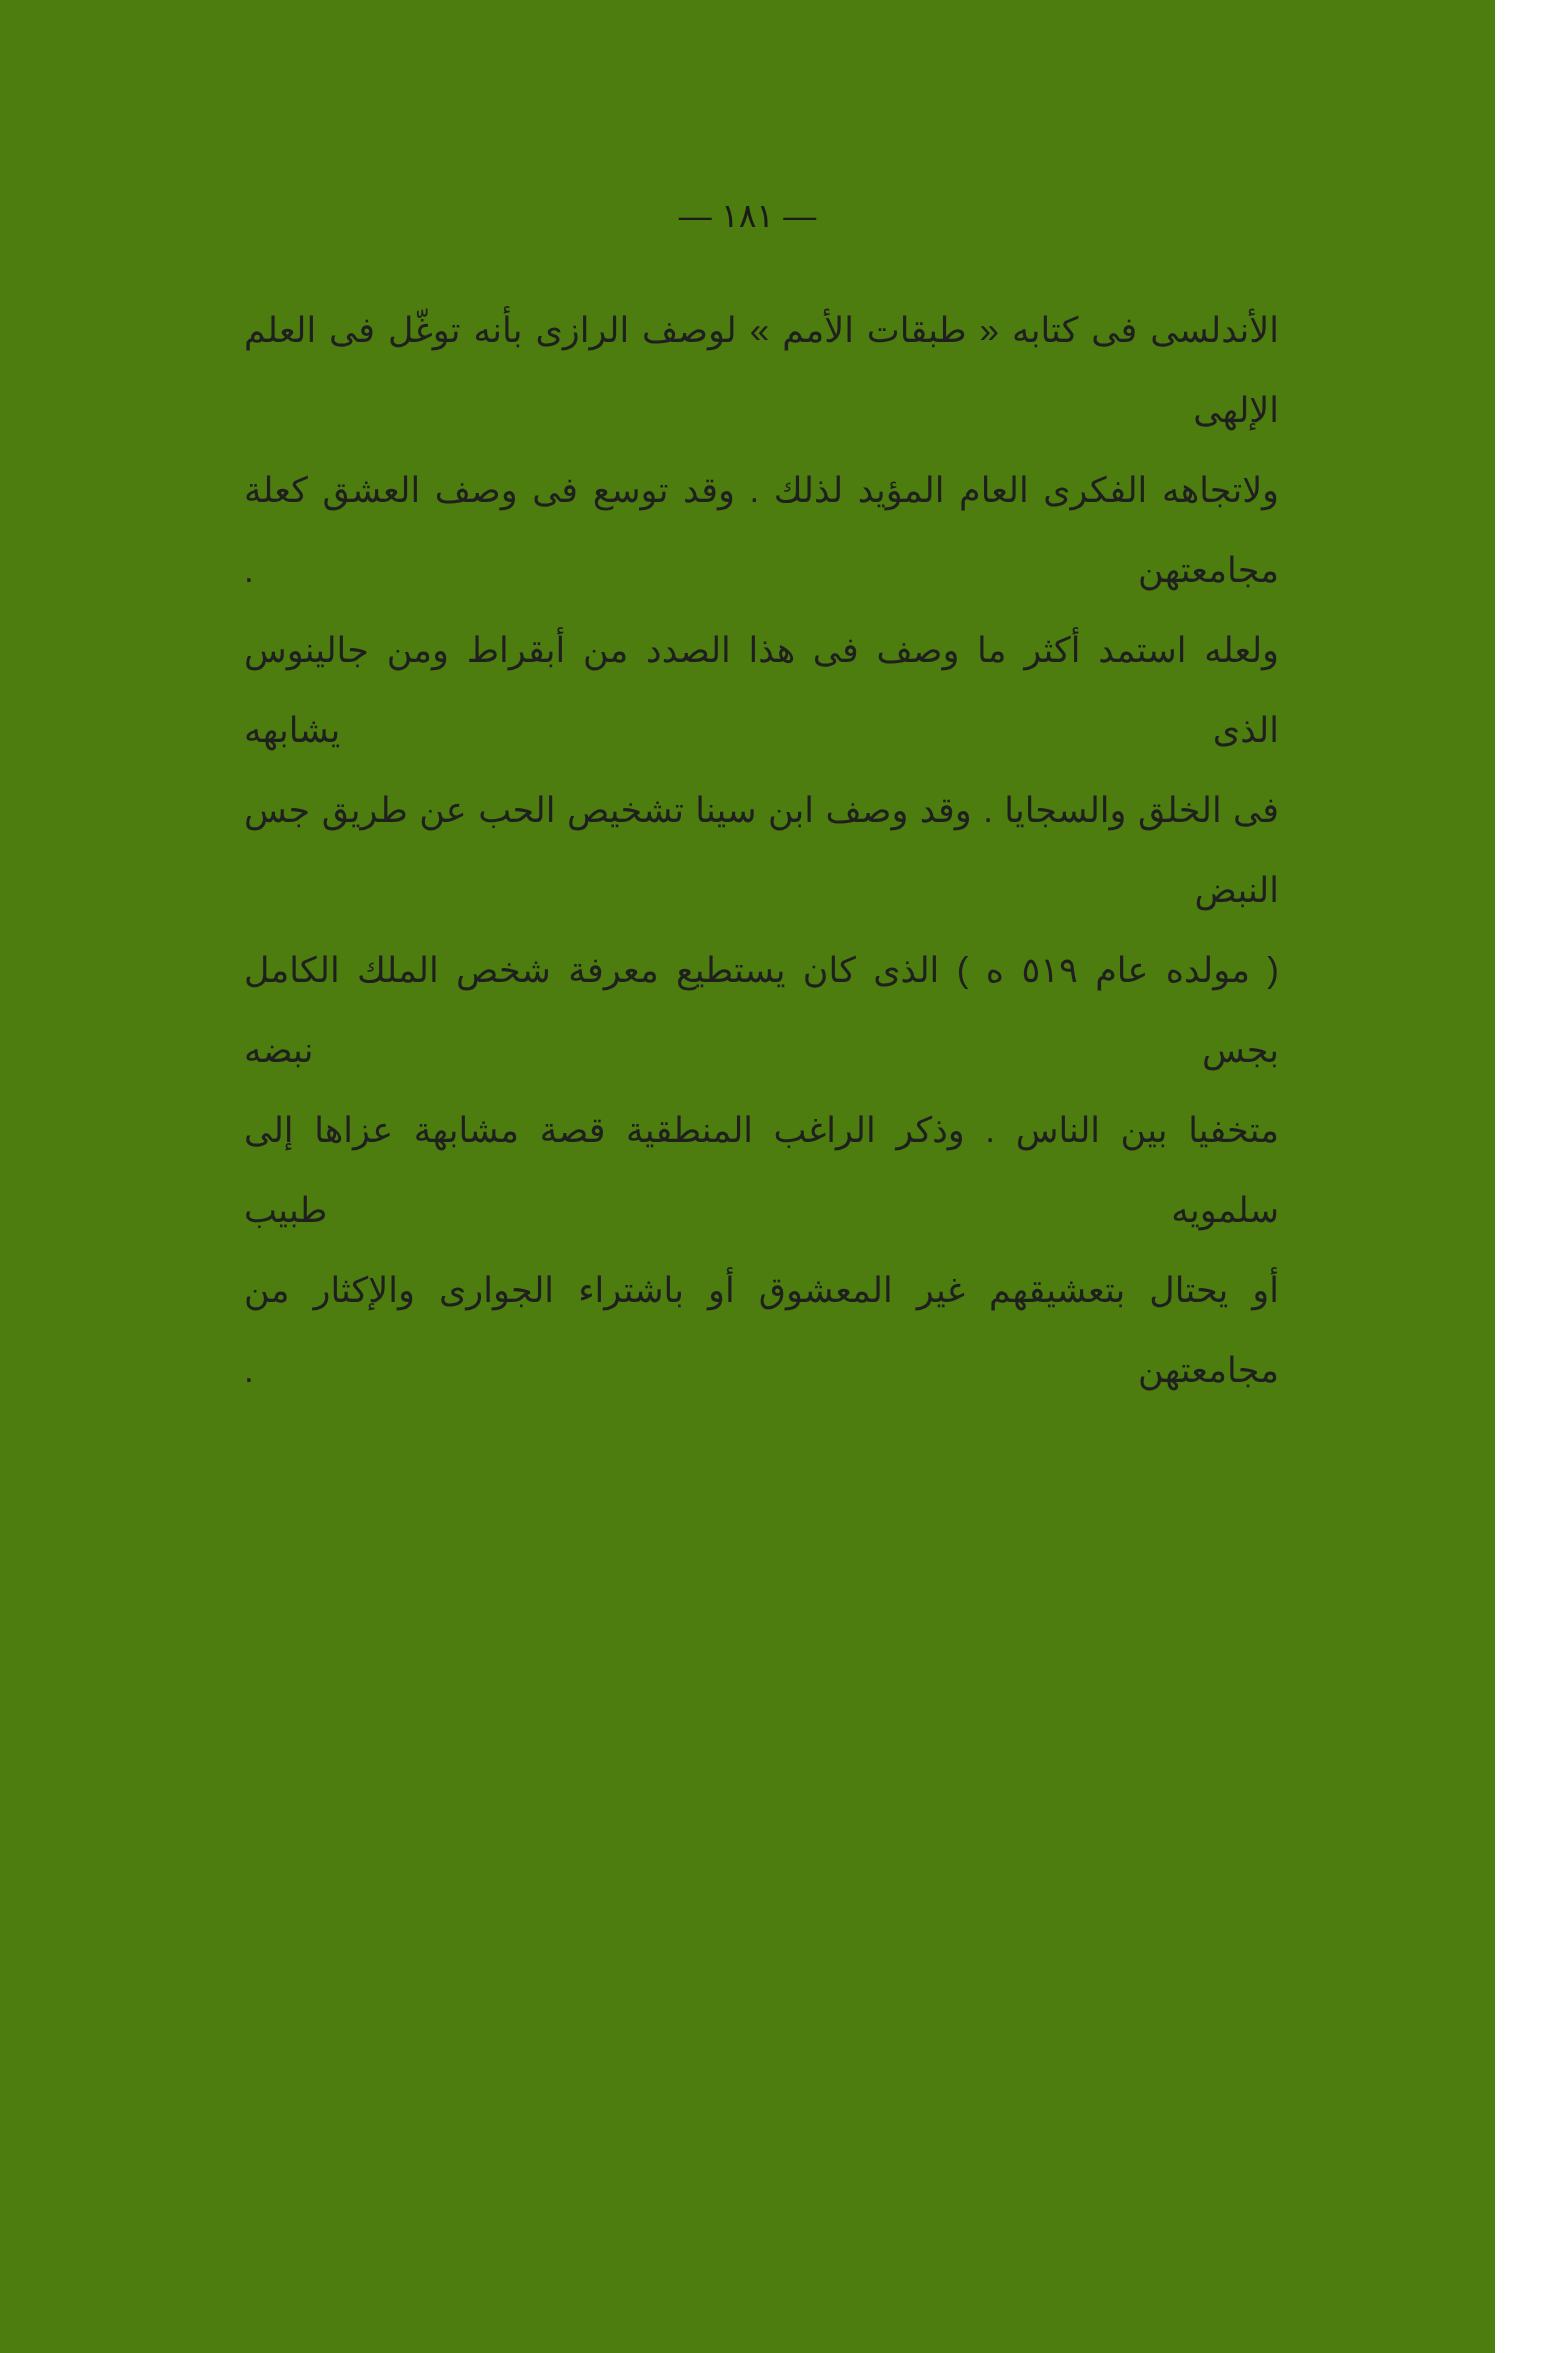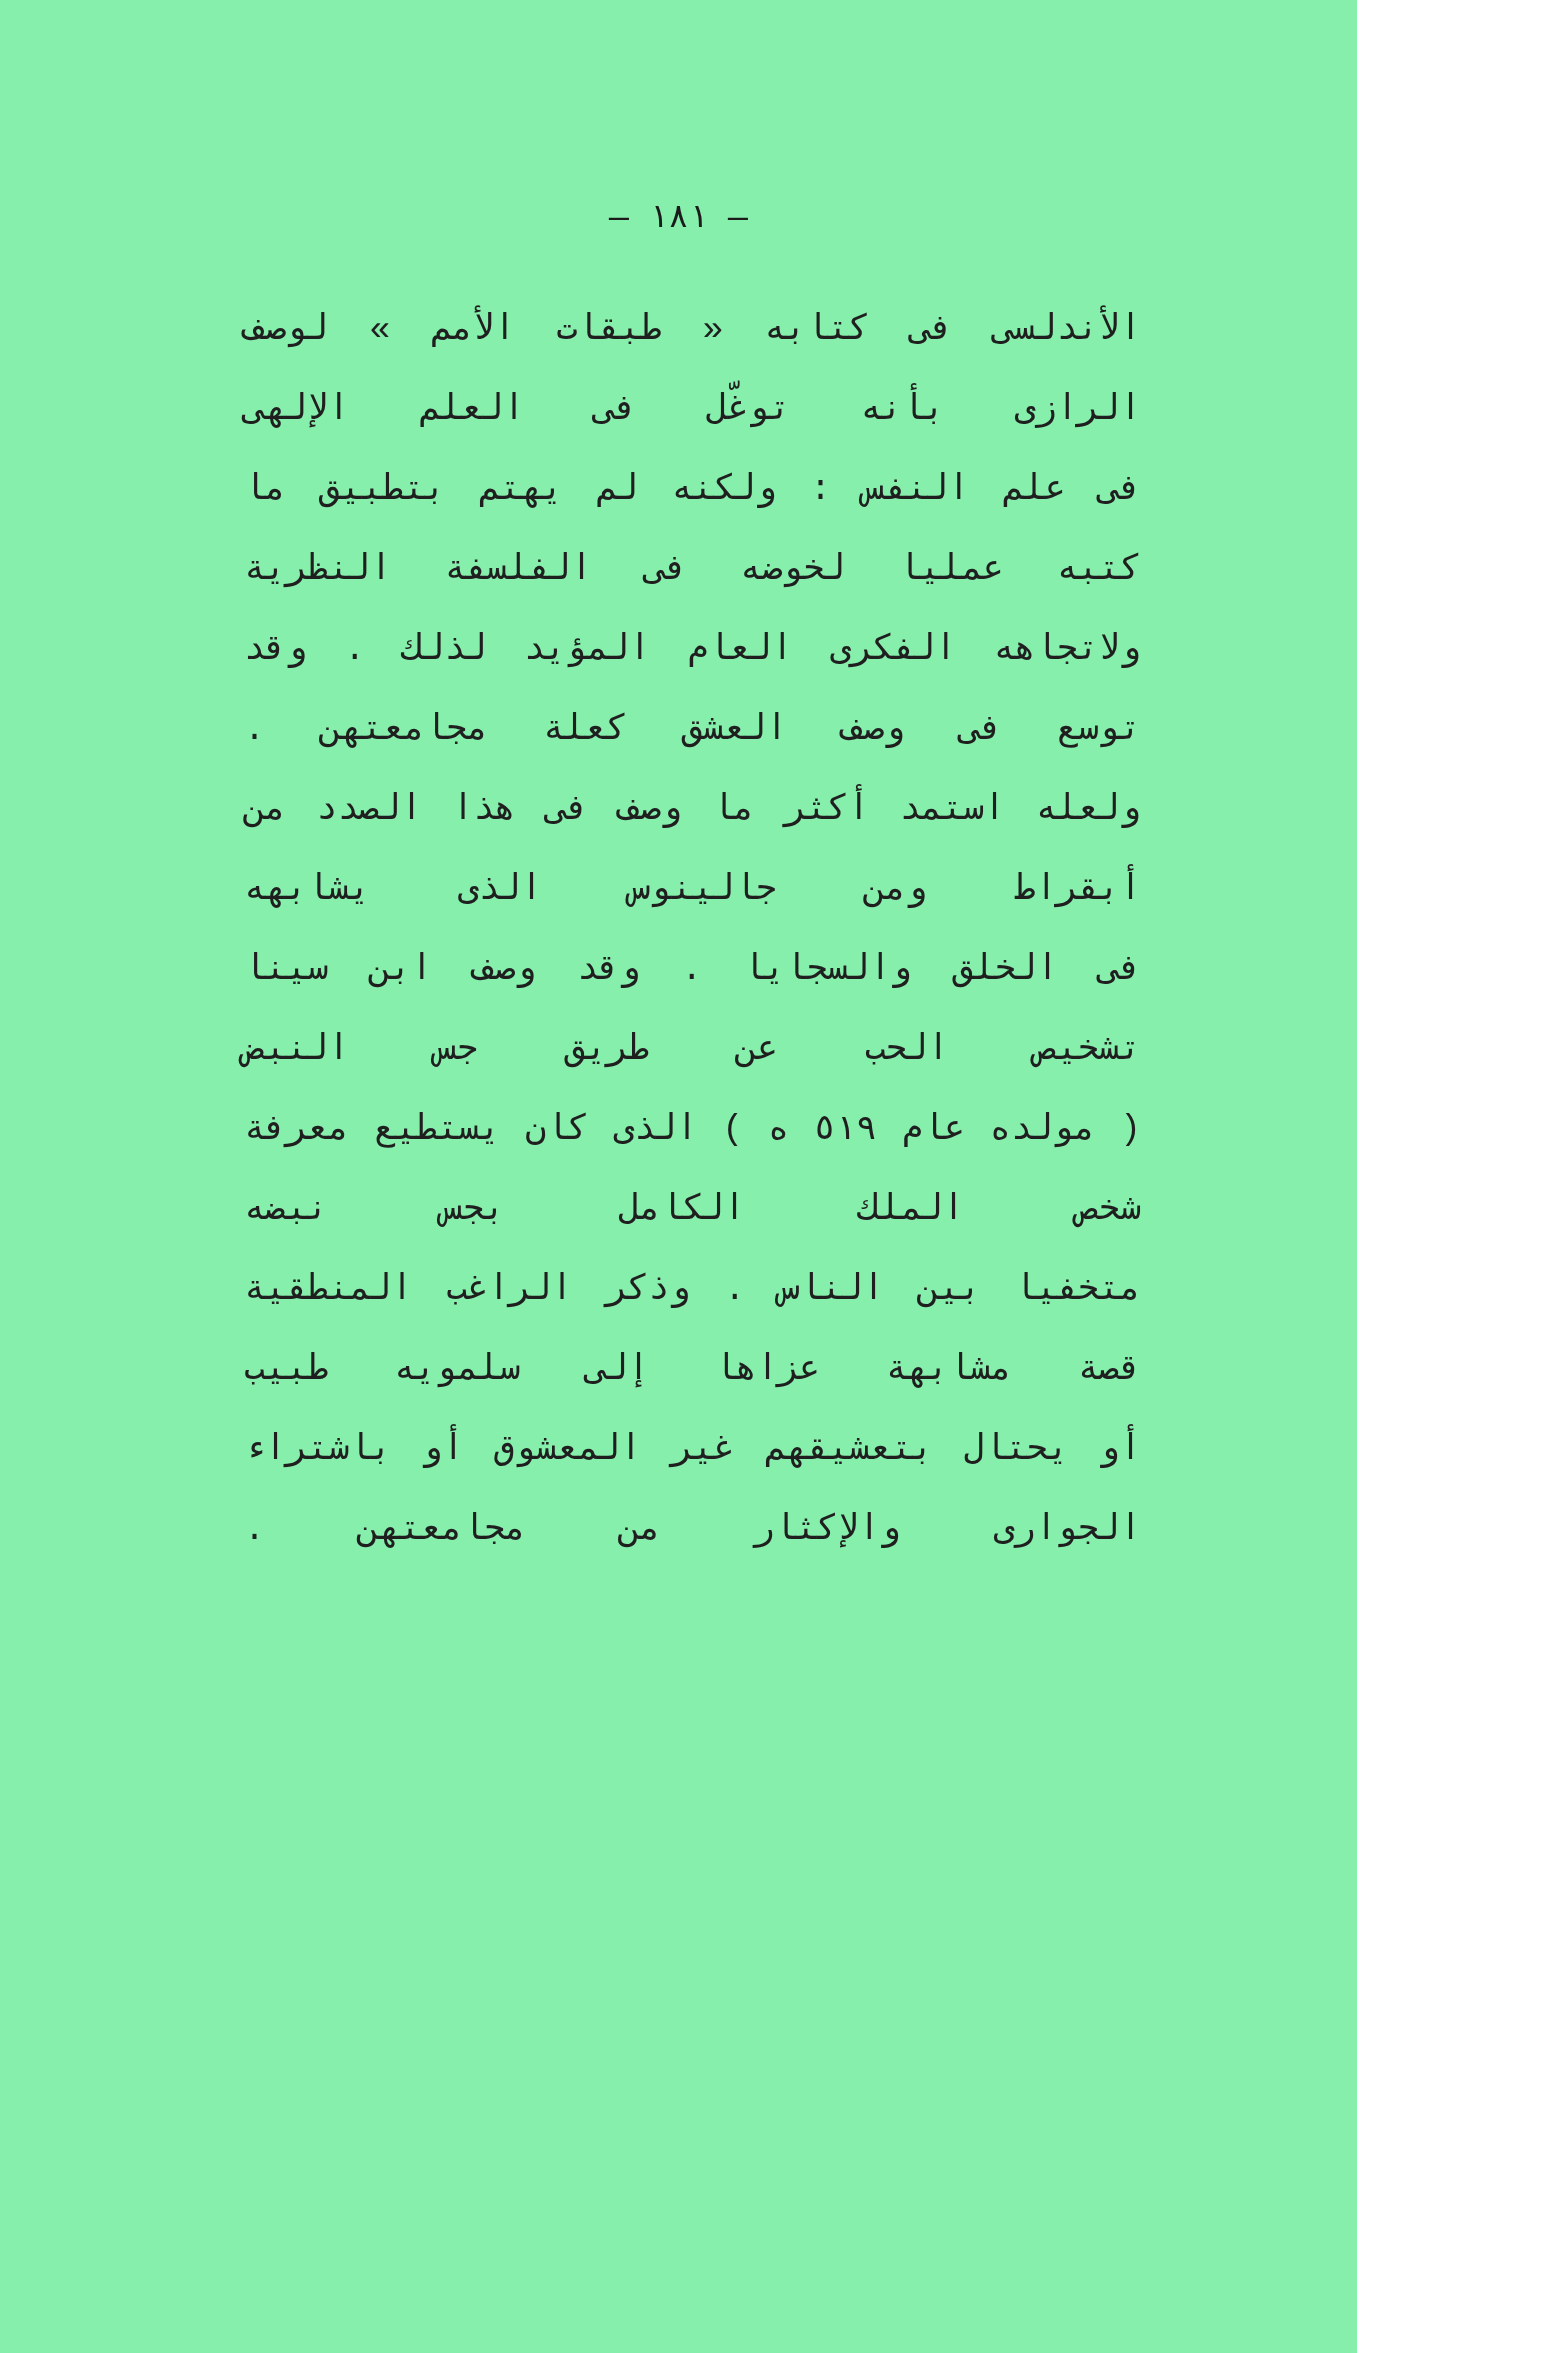--- a/index.html
+++ b/index.html
@@ -2,25 +2,25 @@
 <html lang="ar" style="font-size:13px"><head>
 <meta charset="utf-8">
 <style>
   html, body {
     margin: 0;
     padding: 0;
     background: #ffffff;
   }
   .page {
     position: relative;
-    width: 1357px;
+    width: 1495px;
     height: 2354px;
-    background: #86efac;
+    background: #4d7c0f;
     color: #1b1b1b;
-    font-family: Liberation Mono, monospace;
+    font-family: Liberation Sans, sans-serif;
     box-sizing: border-box;
     overflow: hidden;
   }
   .page-number {
     position: absolute;
     top: 196px;
     left: 0;
     right: 0;
     text-align: center;
     direction: rtl;
@@ -51,21 +51,20 @@
 </style>
 </head>
 <body>
 
 <div class="page">
   <div class="page-number">— ١٨١ —</div>
 
   <div class="text-body">
       <div class="paragraph">
         <div class="line">الأندلسى فى كتابه « طبقات الأمم » لوصف الرازى بأنه توغّل فى العلم الإلهى</div>
-        <div class="line">فى علم النفس : ولكنه لم يهتم بتطبيق ما كتبه عمليا لخوضه فى الفلسفة النظرية</div>
         <div class="line">ولاتجاهه الفكرى العام المؤيد لذلك . وقد توسع فى وصف العشق كعلة مجامعتهن .</div>
         <div class="line">ولعله استمد أكثر ما وصف فى هذا الصدد من أبقراط ومن جالينوس الذى يشابهه</div>
         <div class="line">فى الخلق والسجايا . وقد وصف ابن سينا تشخيص الحب عن طريق جس النبض</div>
         <div class="line">( مولده عام ٥١٩ ه ) الذى كان يستطيع معرفة شخص الملك الكامل بجس نبضه</div>
         <div class="line">متخفيا بين الناس . وذكر الراغب المنطقية قصة مشابهة عزاها إلى سلمويه طبيب</div>
         <div class="line">أو يحتال بتعشيقهم غير المعشوق أو باشتراء الجوارى والإكثار من مجامعتهن .</div>
       </div>
     </div>
 </div>
 

